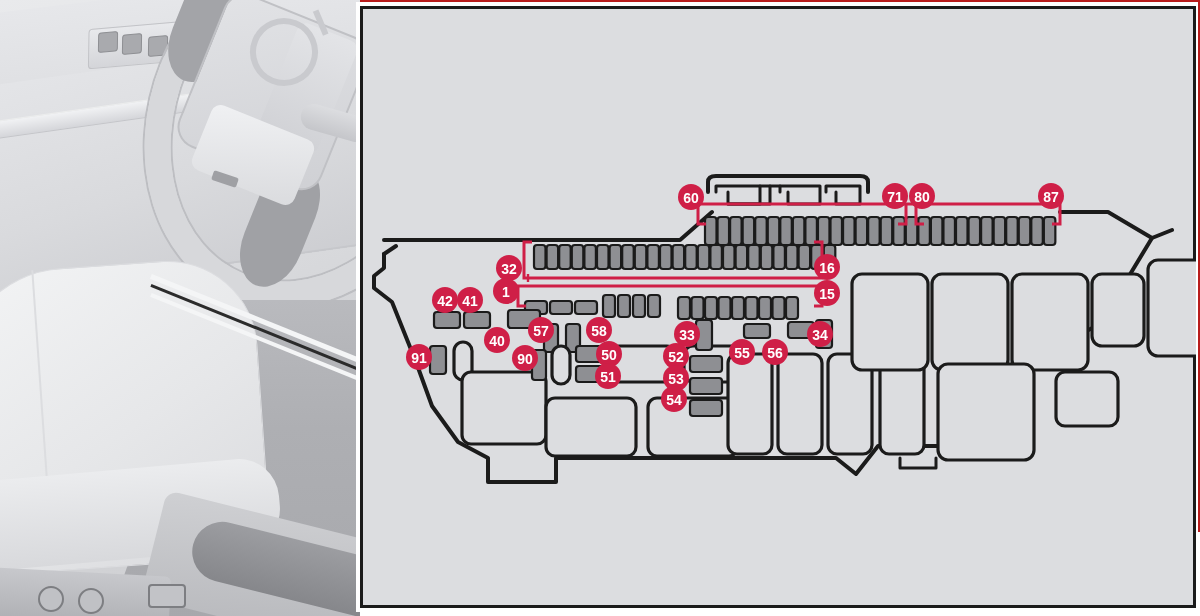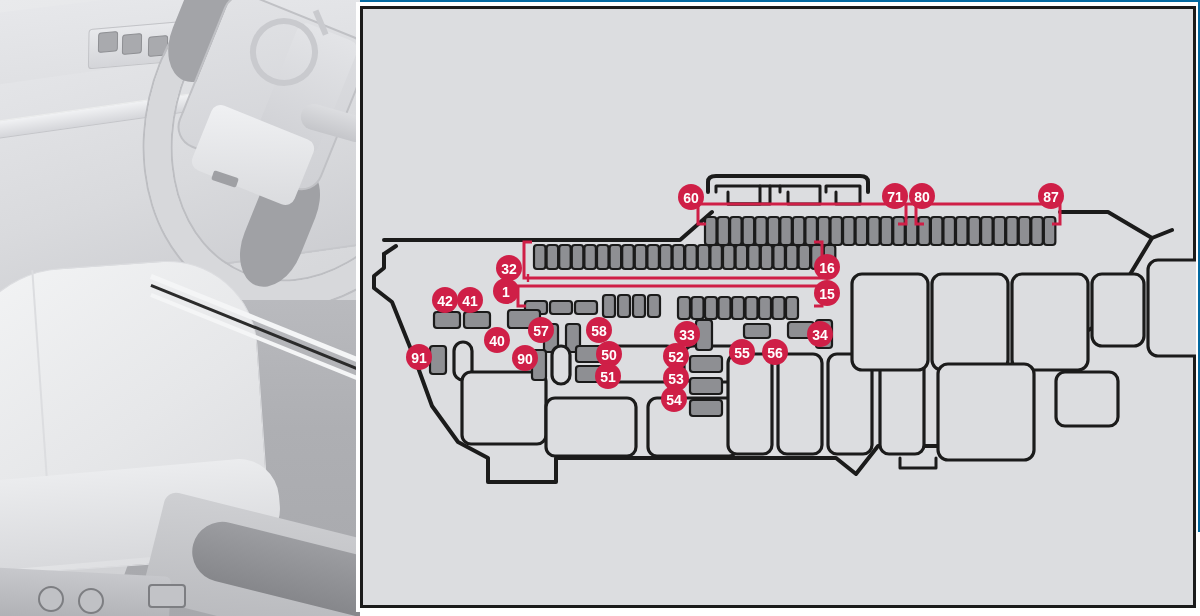--- a/index.html
+++ b/index.html
@@ -1,18 +1,18 @@
 <!DOCTYPE html>
 <html><head>
 <meta charset="utf-8">
 <title>Fuse box diagram</title>
 <style>
   html,body{margin:0;padding:0;background:#ffffff;}
   body{width:1200px;height:616px;overflow:hidden;font-family:"Liberation Sans",sans-serif;}
-  #root{position:relative;width:1200px;height:532px;background:#0369a1;}
+  #root{position:relative;width:1200px;height:532px;background:#b91c1c;}
 
   
   .photo{position:absolute;left:0;top:0;width:360px;height:616px;overflow:hidden;
          background:linear-gradient(160deg,#e9eaec 0%,#dddee1 38%,#d3d4d7 60%,#cfd0d3 100%);}
   .photo *{position:absolute;}
   .p-dash{left:-20px;top:-10px;width:420px;height:190px;
           background:linear-gradient(180deg,#e6e7ea 0%,#dcdde0 60%,#d2d3d7 100%);
           transform:rotate(-7deg);border-bottom:2px solid #c8c9cd;}
   .p-doorpanel{left:-30px;top:60px;width:420px;height:210px;
           background:linear-gradient(170deg,#e4e5e8 0%,#d9dadd 55%,#cccdd1 100%);

